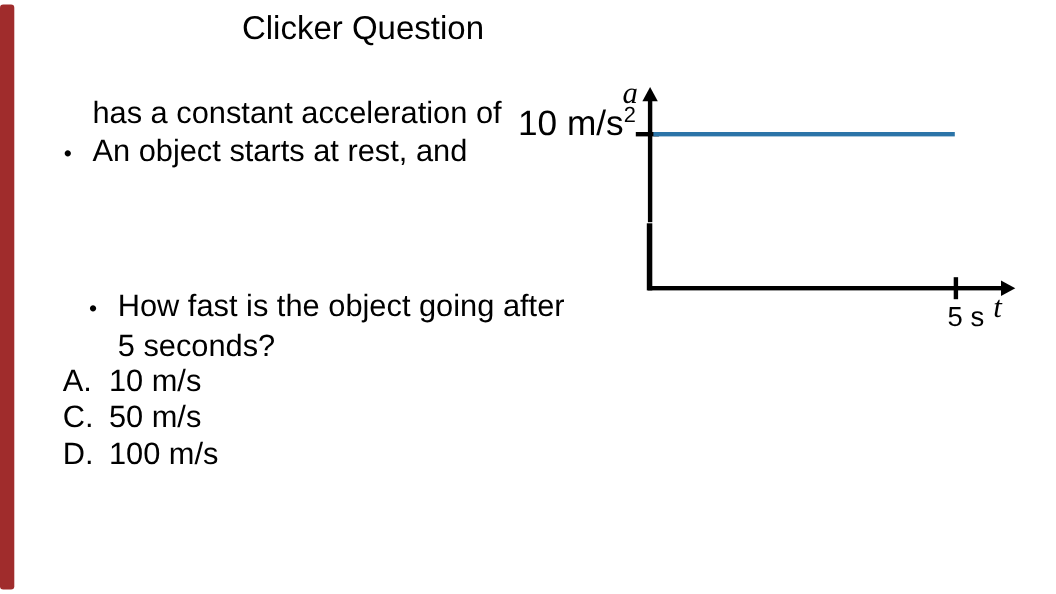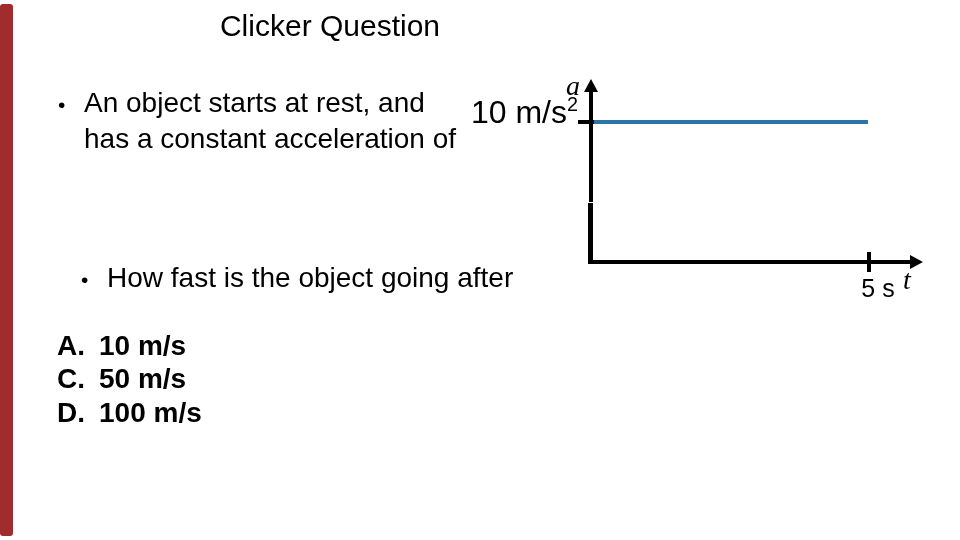--- a/index.html
+++ b/index.html
@@ -20,21 +20,21 @@
   .textblock { position:absolute; font-size:28px; line-height:33.5px; }
   .textblock .line { white-space:nowrap; }
   .marker { display:inline-block; width:26px; font-size:21px; vertical-align:baseline; }
   .indent { padding-left:26px; }
   .problem  { left:58px; top:86px; }
   .question { left:58px; top:261px;margin-left:23px; }
   sup.bodysup  { font-size:0.62em; font-weight:700; vertical-align:super; line-height:0; }
   sup.graphsup { font-size:0.62em; vertical-align:super; line-height:0; }
 
   .options { position:absolute; left:57px; top:329px; font-size:28px; line-height:33.4px; }
-  .opt-row { white-space:nowrap;font-weight:bold; }
+  .opt-row { white-space:nowrap; }
   .opt-letter { display:inline-block; width:42px; }
 
   
   .g-el { position:absolute; background:#000; }
   .y-axis-upper { left:589px; top:88px;  width:4px;  height:114px; }
   .y-axis-lower { left:588px; top:203px; width:5px;  height:61px; }
   .x-axis       { left:589px; top:260px; width:322px; height:4px; }
   .y-tick       { left:578px; top:120px; width:21px; height:4px; }
   .x-tick       { left:867px; top:252px; width:4px;  height:20px; }
   .accel-line   { left:594px; top:120px; width:274px; height:4px; background:#2b74a8; }
@@ -68,31 +68,34 @@
 <body>
 
 <div class="slide">
 
   <div class="accent-bar left" style="background: rgb(160, 44, 44);"></div>
   <div class="accent-bar right" style="background: rgb(160, 44, 44);"></div>
 
   <h1 class="title">Clicker Question</h1>
 
   <div class="textblock problem">
+    <div class="line indent">
+      <span>has a constant acceleration of</span>
+    </div>
     <div class="line">
       <span class="marker">•</span><span>An object starts at rest, and</span>
-    </div>
-    <div class="line indent">
-      <span>has a constant acceleration of</span>
     </div>
   </div>
 
   <div class="textblock question">
     <div class="line">
       <span class="marker">•</span><span>How fast is the object going after</span>
+    </div>
+    <div class="line indent">
+      <span>5 seconds?</span>
     </div>
   </div>
 
   <div class="options">
     <div class="opt-row">
       <span class="opt-letter">A.</span><span>10 m/s</span>
     </div>
     <div class="opt-row">
       <span class="opt-letter">C.</span><span>50 m/s</span>
     </div>

